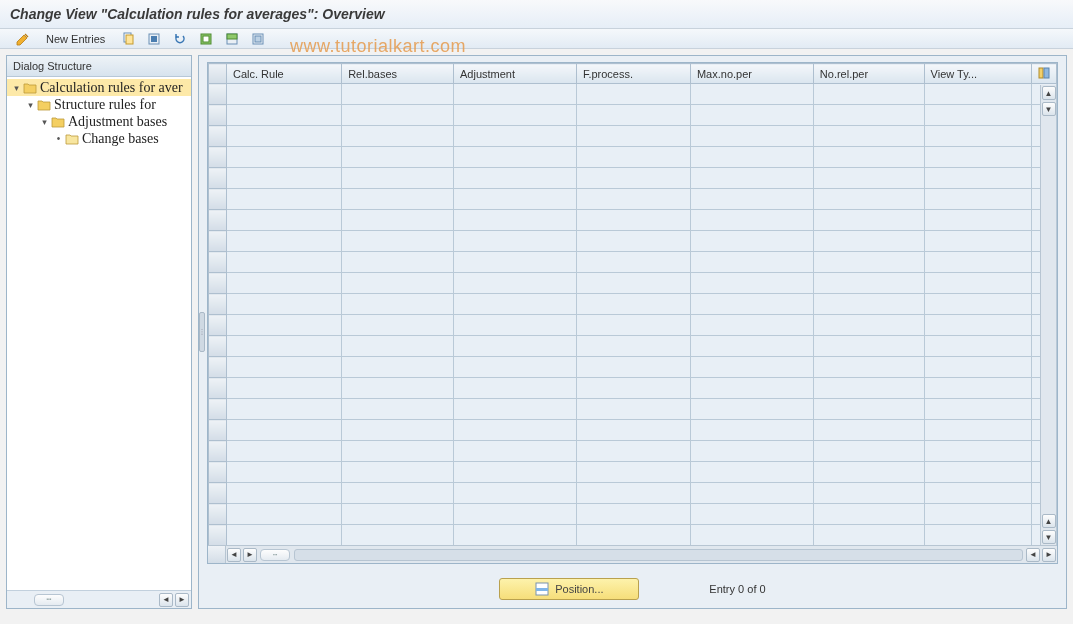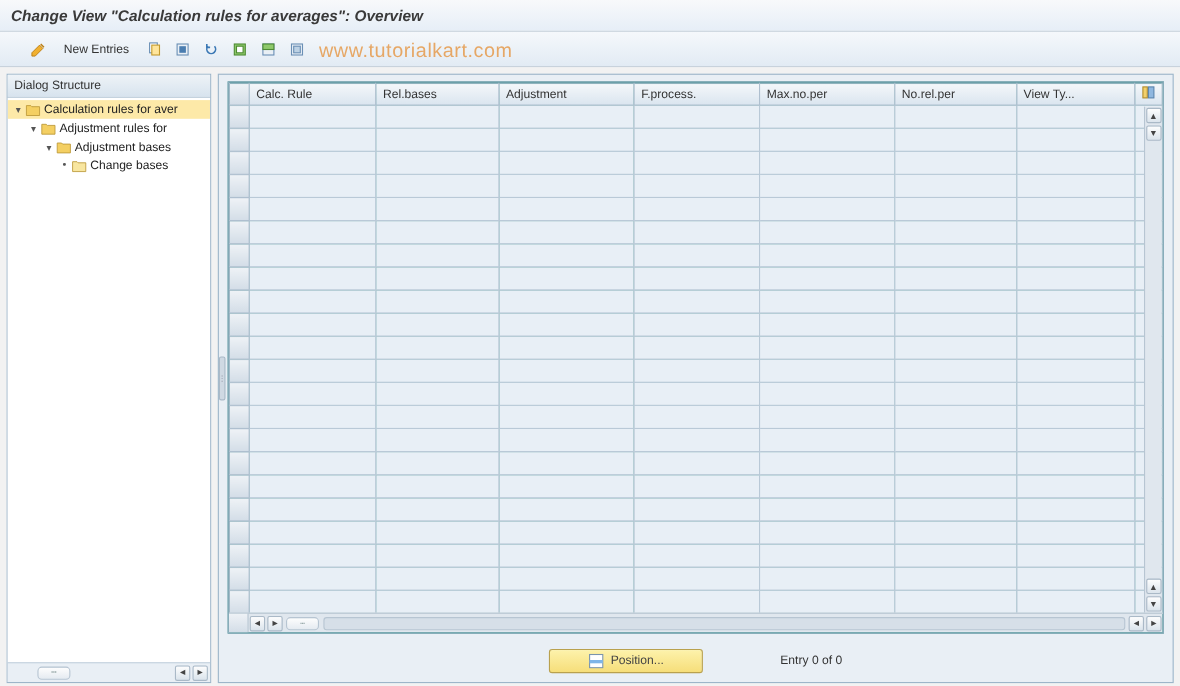--- a/index.html
+++ b/index.html
@@ -17,25 +17,25 @@
   border-bottom: 1px solid #c8d2dc;
   padding: 6px 10px;
   font-size: 14px;
   font-weight: bold;
   font-style: italic;
   color: #3a3a3a;
 }
 .toolbar {
   background: linear-gradient(#f5f8fb, #e2ebf4);
   border-bottom: 1px solid #c8d2dc;
-  padding: 4px 24px;
+  padding: 4px 12px;
   display: flex;
   align-items: center;
   gap: 4px;
-  height: 32px;
+  height: 20px;
 }
 .tb-btn {
   width: 22px; height: 20px;
   display: inline-flex; align-items: center; justify-content: center;
   border-radius: 2px;
   cursor: pointer;
 }
 .tb-text-btn {
   padding: 2px 8px;
   cursor: pointer;
@@ -96,21 +96,21 @@
 }
 .tree-leaf-bullet {
   width: 11px; display:inline-flex; align-items:center; justify-content:center;
   color:#555; font-size:10px; margin-right:1px;
 }
 .folder-icon {
   width: 14px; height: 12px;
   margin-right: 3px;
   display: inline-block;
 }
-.tree-label { color: #222; font-size: 11px; }
+.tree-label { color: #222; font-size: 14px; font-family: Liberation Serif, serif; }
 .sidebar-bottom {
   height: 18px;
   border-top: 1px solid #c2d0dd;
   background: #e9eff5;
   display: flex;
   align-items: center;
   justify-content: flex-end;
   padding: 0 2px;
   gap: 2px;
 }
@@ -136,21 +136,21 @@
   flex: 1;
   background: #e9eff5;
   border: 1px solid #9db5c9;
   position: relative;
   display: flex;
   flex-direction: column;
 }
 .grid-wrap {
   margin: 6px 8px 0 8px;
   border: 1px solid #9db5c9;
-  background: #0f766e;
+  background: #701a75;
   position: relative;
   height: 568px;
   overflow: hidden;
 }
 .grid {
   border-collapse: collapse;
   width: 100%;
 }
 .grid th {
   background: linear-gradient(#f4f7fa,#dae5ef);
@@ -315,21 +315,21 @@
           <span class="folder-icon"><svg width="14" height="12" viewBox="0 0 14 12">
               <path d="M1 2 L5 2 L6 3 L13 3 L13 11 L1 11 Z" fill="#f4cf62" stroke="#bd9a3a" stroke-width="0.8"></path>
             </svg></span>
           <span class="tree-label">Calculation rules for aver</span>
         </div>
         <div class="tree-row" style="padding-left: 18px;">
           <span class="tree-toggle">▾</span>
           <span class="folder-icon"><svg width="14" height="12" viewBox="0 0 14 12">
               <path d="M1 2 L5 2 L6 3 L13 3 L13 11 L1 11 Z" fill="#f4cf62" stroke="#bd9a3a" stroke-width="0.8"></path>
             </svg></span>
-          <span class="tree-label">Adjustment rules for</span>
+          <span class="tree-label">Structure rules for</span>
         </div>
         <div class="tree-row" style="padding-left: 32px;">
           <span class="tree-toggle">▾</span>
           <span class="folder-icon"><svg width="14" height="12" viewBox="0 0 14 12">
               <path d="M1 2 L5 2 L6 3 L13 3 L13 11 L1 11 Z" fill="#f4cf62" stroke="#bd9a3a" stroke-width="0.8"></path>
             </svg></span>
           <span class="tree-label">Adjustment bases</span>
         </div>
         <div class="tree-row" style="padding-left: 46px;">
           <span class="tree-leaf-bullet">•</span>

